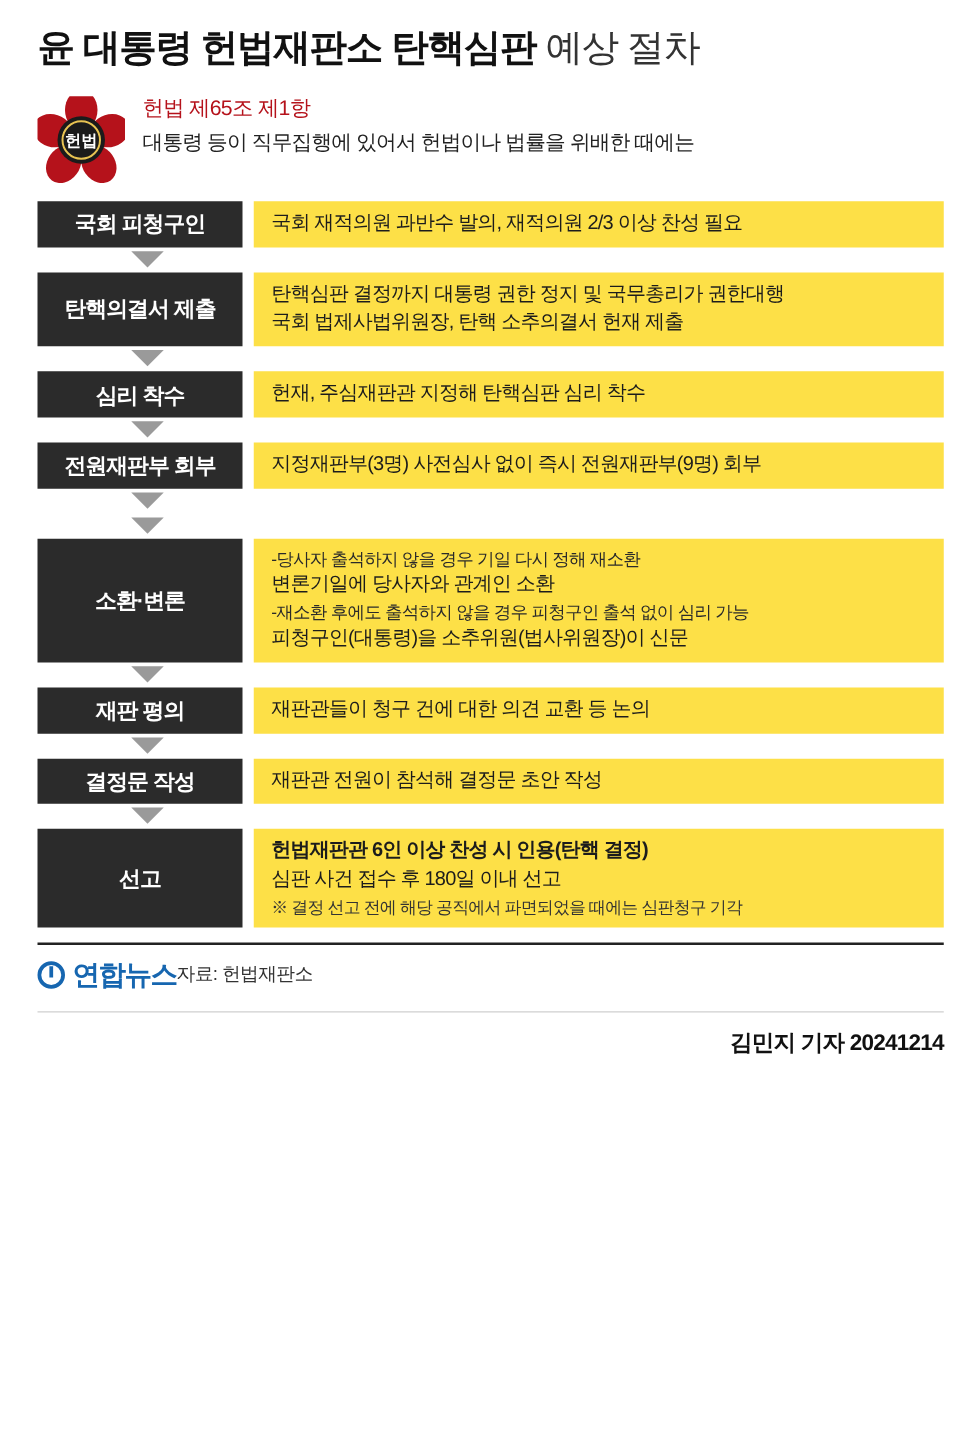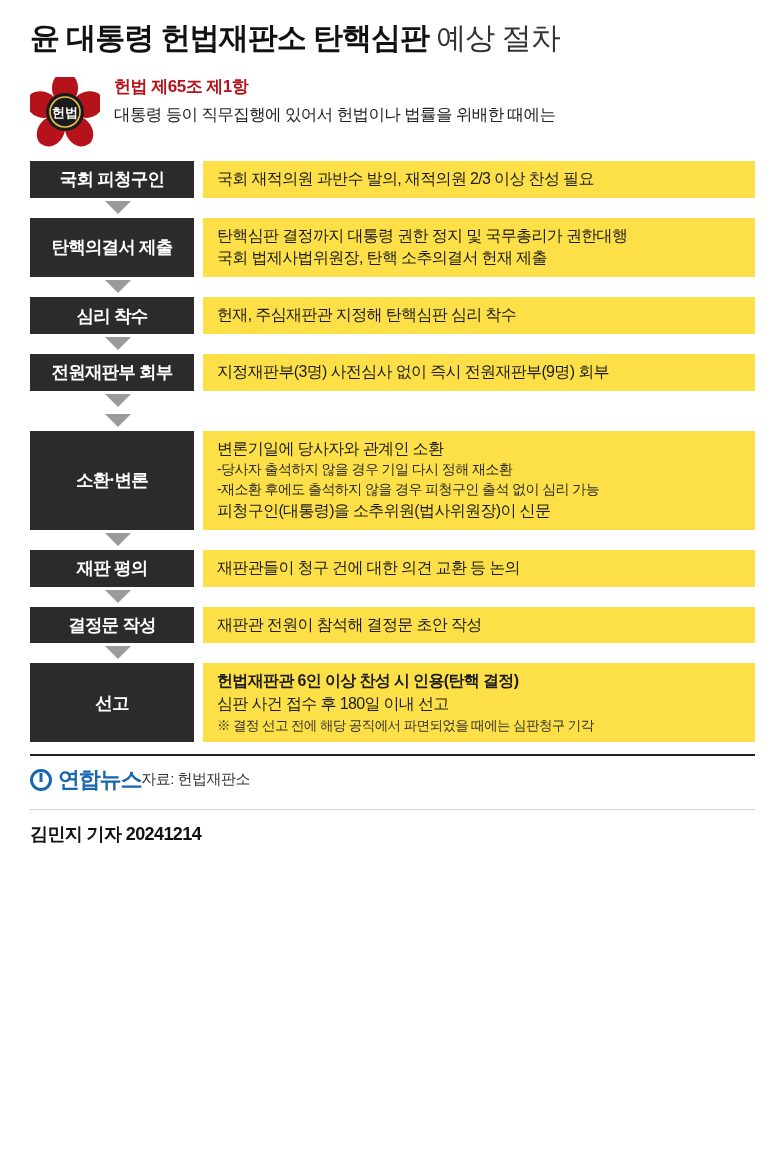--- a/index.html
+++ b/index.html
@@ -47,21 +47,21 @@
     flex: 0 0 auto;
     width: 70px;
     height: 70px;
     position: relative;
     margin-top: 4px;
   }
   .emblem svg { display: block; }
   .law-text { padding-top: 2px; }
   .law-title {
     color: #b5121b;
-    font-weight: bold;
+    font-weight: normal;
     font-size: 17px;
     margin-bottom: 5px;
     letter-spacing: -0.5px;
   }
   .law-body {
     font-size: 16.5px;
     line-height: 1.45;
     color: #222222;
     letter-spacing: -0.6px;
   }
@@ -178,20 +178,21 @@
   .byline-bar {
     margin: 14px 24px 0 30px;
     border-top: 1px solid #cfcfcf;
     padding-top: 12px;
   }
   .byline {
     font-size: 18px;
     font-weight: bold;
     color: #111;
     letter-spacing: -0.6px;
+    text-align: right;
   }
 </style>
 </head>
 <body>
 
 <div class="page">
 
   <div class="title-bar">
     <div class="title">
       <span class="strong">윤 대통령 헌법재판소 탄핵심판</span><span class="light"> 예상 절차</span>
@@ -256,22 +257,22 @@
         <div class="line">지정재판부(3명) 사전심사 없이 즉시 전원재판부(9명) 회부</div>
       </div>
     </div>
     <div class="arrow"></div>
 
     <div class="arrow"></div>
 
     <div class="row">
       <div class="label">소환·변론</div>
       <div class="desc">
+        <div class="line small">-당사자 출석하지 않을 경우 기일 다시 정해 재소환</div>
         <div class="line">변론기일에 당사자와 관계인 소환</div>
-        <div class="line small">-당사자 출석하지 않을 경우 기일 다시 정해 재소환</div>
         <div class="line small">-재소환 후에도 출석하지 않을 경우 피청구인 출석 없이 심리 가능</div>
         <div class="line">피청구인(대통령)을 소추위원(법사위원장)이 신문</div>
       </div>
     </div>
     <div class="arrow"></div>
 
     <div class="row">
       <div class="label">재판 평의</div>
       <div class="desc">
         <div class="line">재판관들이 청구 건에 대한 의견 교환 등 논의</div>

